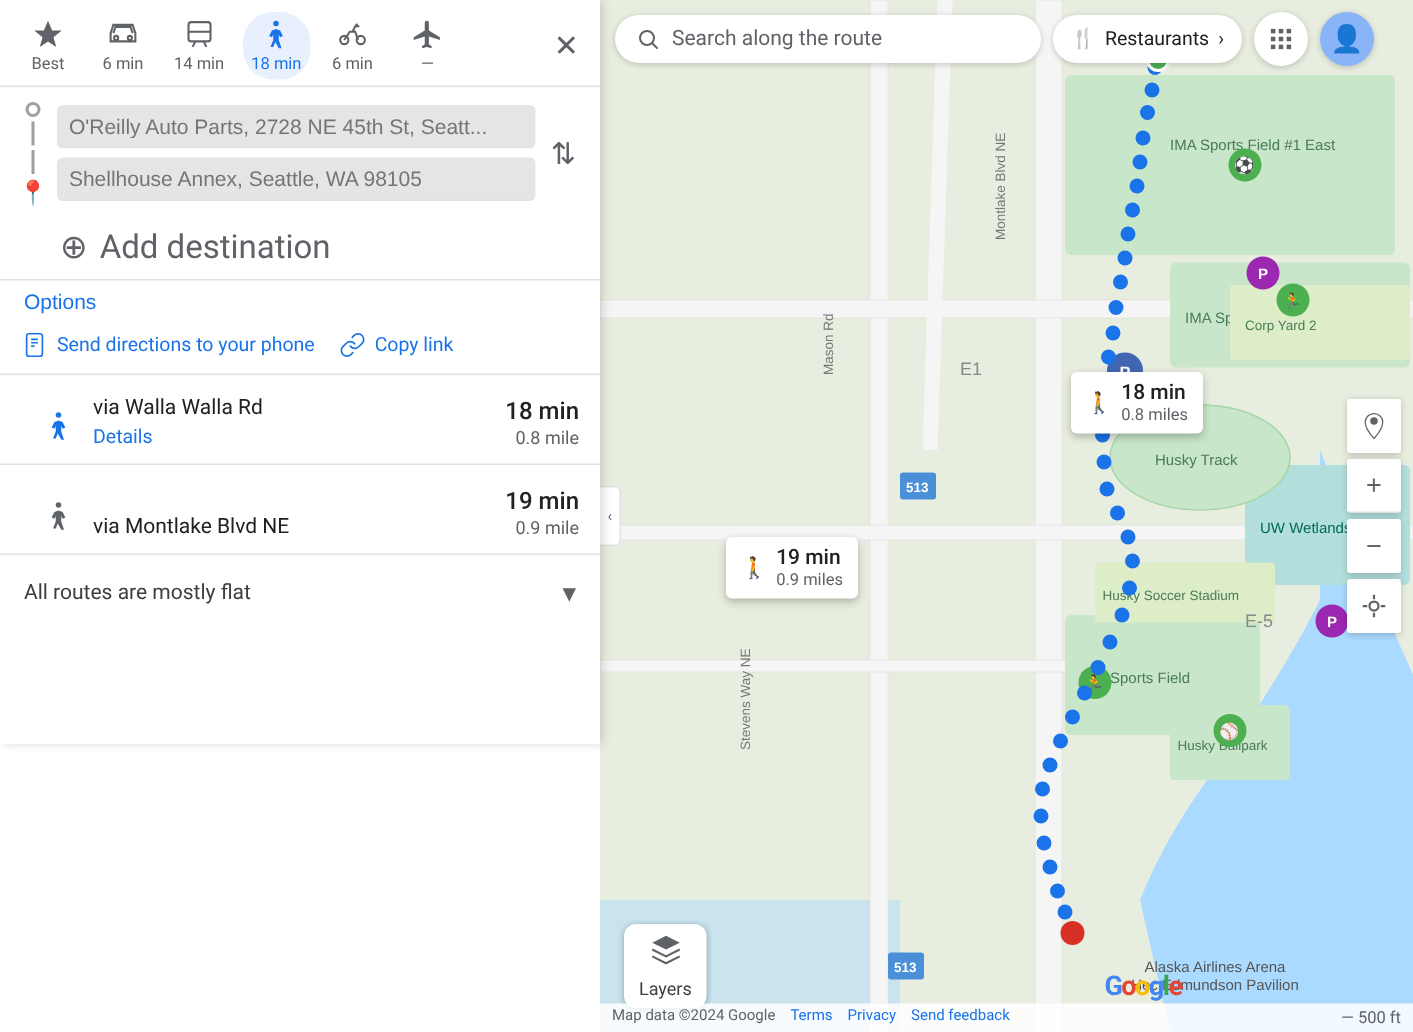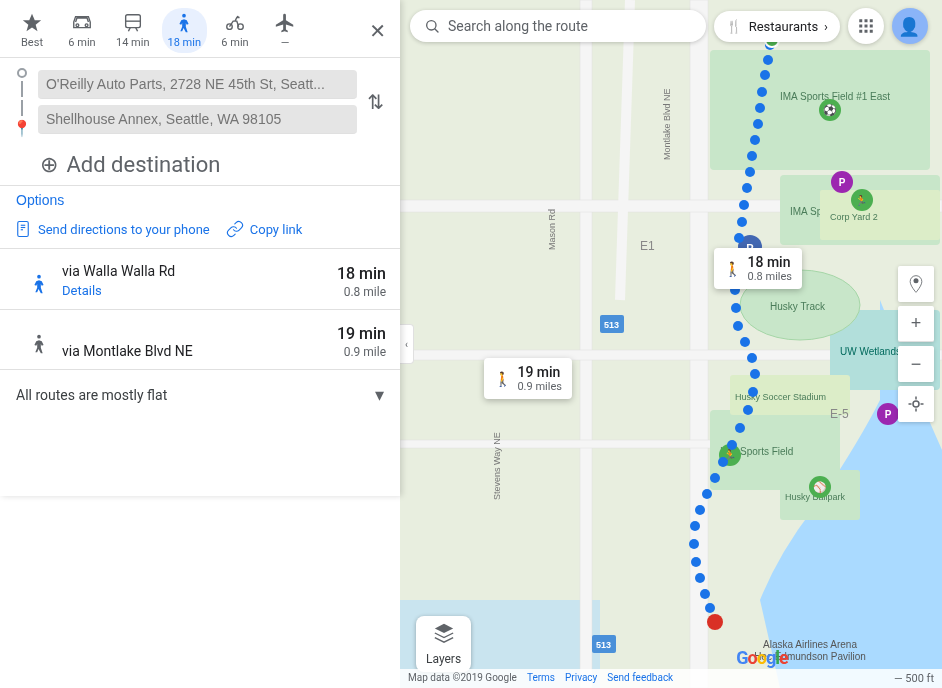--- a/index.html
+++ b/index.html
@@ -186,21 +186,21 @@
 
     
     #map-svg {
       width: 100%;
       height: 100%;
     }
 
     
     #map-top-bar {
       position: absolute;
-      top: 0; left: 0; right: 4px;
+      top: 0; left: 0; right: 16px;
       display: flex;
       align-items: center;
       padding: 8px 10px;
       gap: 8px;
       z-index: 5;
     }
     #search-along {
       display: flex;
       align-items: center;
       background: #fff;
@@ -698,21 +698,21 @@
     <svg width="22" height="22" viewBox="0 0 24 24">
       <path d="M12 2L2 7l10 5 10-5-10-5z" fill="#5f6368"></path>
       <path d="M2 17l10 5 10-5" stroke="#5f6368" stroke-width="1.5" fill="none"></path>
       <path d="M2 12l10 5 10-5" stroke="#5f6368" stroke-width="1.5" fill="none"></path>
     </svg>
     <span>Layers</span>
   </div>
 
   
   <div id="map-footer">
-    <span style="font-size:10px; color:#5f6368;">Map data ©2019 Google</span>
+    <span style="font-size:10px; color:#5f6368;">Map data ©2024 Google</span>
     <span style="font-size:10px; color:#1a73e8; cursor:pointer;">Terms</span>
     <span style="font-size:10px; color:#1a73e8; cursor:pointer;">Privacy</span>
     <span style="font-size:10px; color:#1a73e8; cursor:pointer;">Send feedback</span>
     <span style="margin-left:auto; font-size:11px; color:#5f6368;">— 500 ft</span>
   </div>
 
   
   <div id="google-logo" style="bottom: 20px; right: 180px; position: absolute;">
     <span style="font-size:18px; font-weight:bold; letter-spacing:-1px;">
       <span style="color:#4285f4;">G</span><span style="color:#ea4335;">o</span><span style="color:#fbbc05;">o</span><span style="color:#4285f4;">g</span><span style="color:#34a853;">l</span><span style="color:#ea4335;">e</span>

